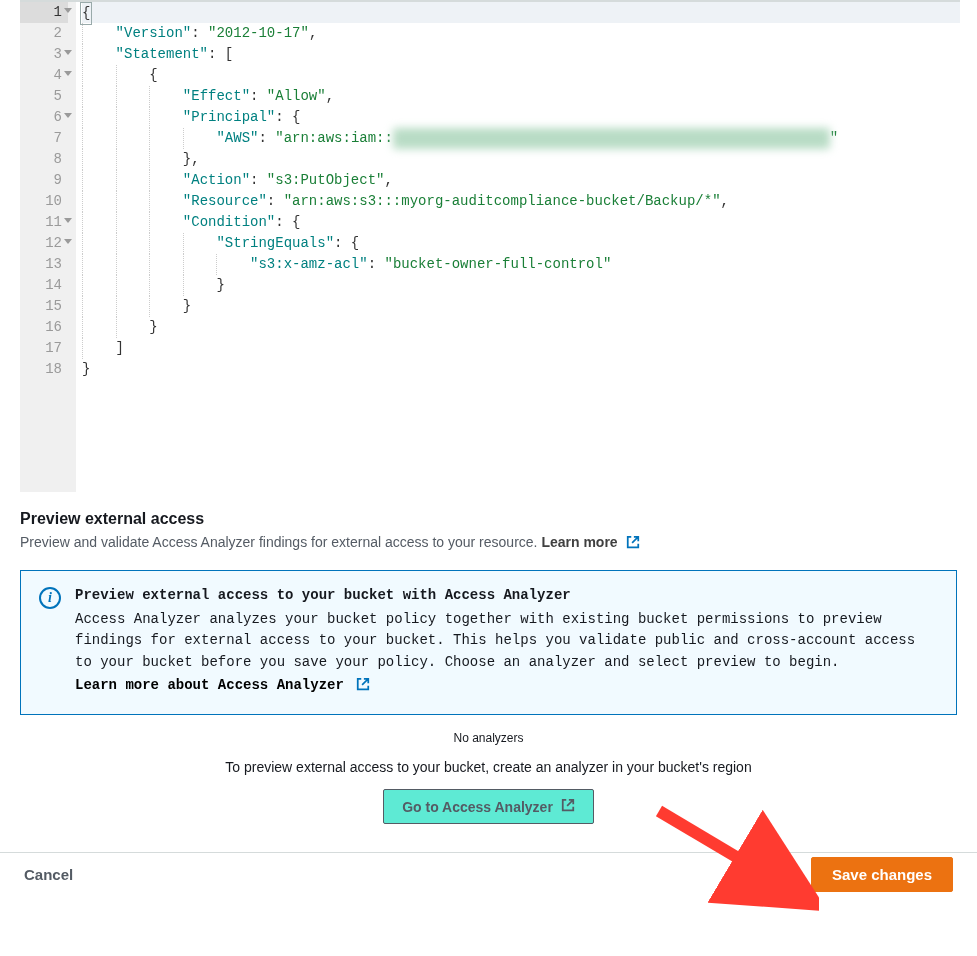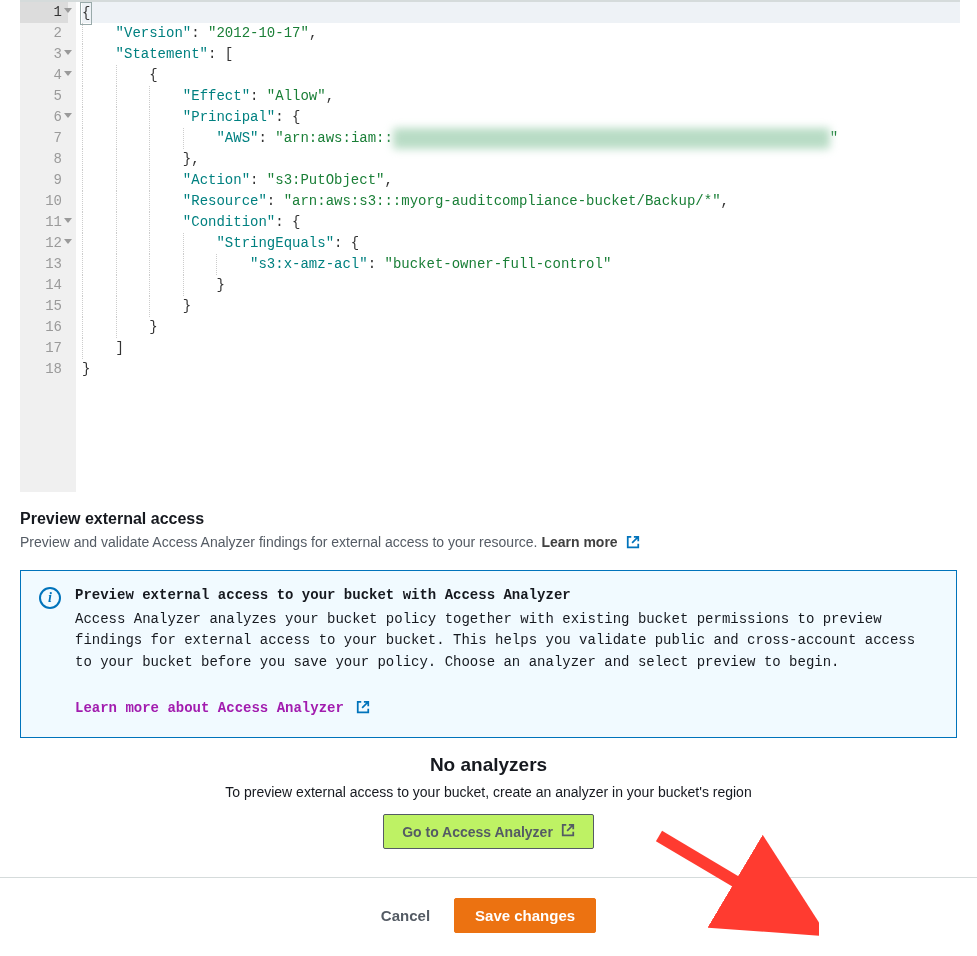--- a/index.html
+++ b/index.html
@@ -106,45 +106,45 @@
     color:#0073bb;
     display:flex; align-items:center; justify-content:center;
     font-weight:700;
     font-family: Georgia, serif;
     font-style: italic;
     font-size: 14px;
     margin-top:2px;
   }
   .info-content { color:#16191f; line-height:1.55;font-family:Liberation Mono, monospace; }
   .info-content strong { font-weight:700; display:block; margin-bottom:2px;}
-  .info-content a { color:#a21caf; font-weight:700; text-decoration:none; display:inline-block; margin-top:24px;}
+  .info-content a { color:#000000; font-weight:700; text-decoration:none; display:inline-block; margin-top:1px;}
 
   .no-analyzers {
     text-align:center;
     padding: 16px 20px 20px 20px;
   }
-  .no-analyzers h3 { font-size:19px; font-weight:700; margin-bottom:8px; }
+  .no-analyzers h3 { font-size:12px; font-weight:400; margin-bottom:14px; }
   .no-analyzers p { color:#16191f; margin-bottom:14px; }
   .btn {
     display:inline-flex; align-items:center; gap:8px;
     border:1px solid #545b64;
-    background:#bef264;
+    background:#5eead4;
     color:#545b64;
     font-weight:700;
     padding: 8px 18px;
     border-radius:2px;
     cursor:pointer;
     font-size:14px;
   }
 
   .footer-bar {
     border-top: 1px solid #d5dbdb;
-    padding: 20px 24px 26px 24px;
+    padding: 4px 24px 26px 24px;
     display:flex;
-    justify-content:center;
+    justify-content:space-between;
     align-items:center;
     gap: 24px;
     margin-top: 8px;
     position: relative;
   }
   .btn-link {
     background:none; border:none;
     color:#545b64; font-weight:700; font-size:15px;
     cursor:pointer;
   }

